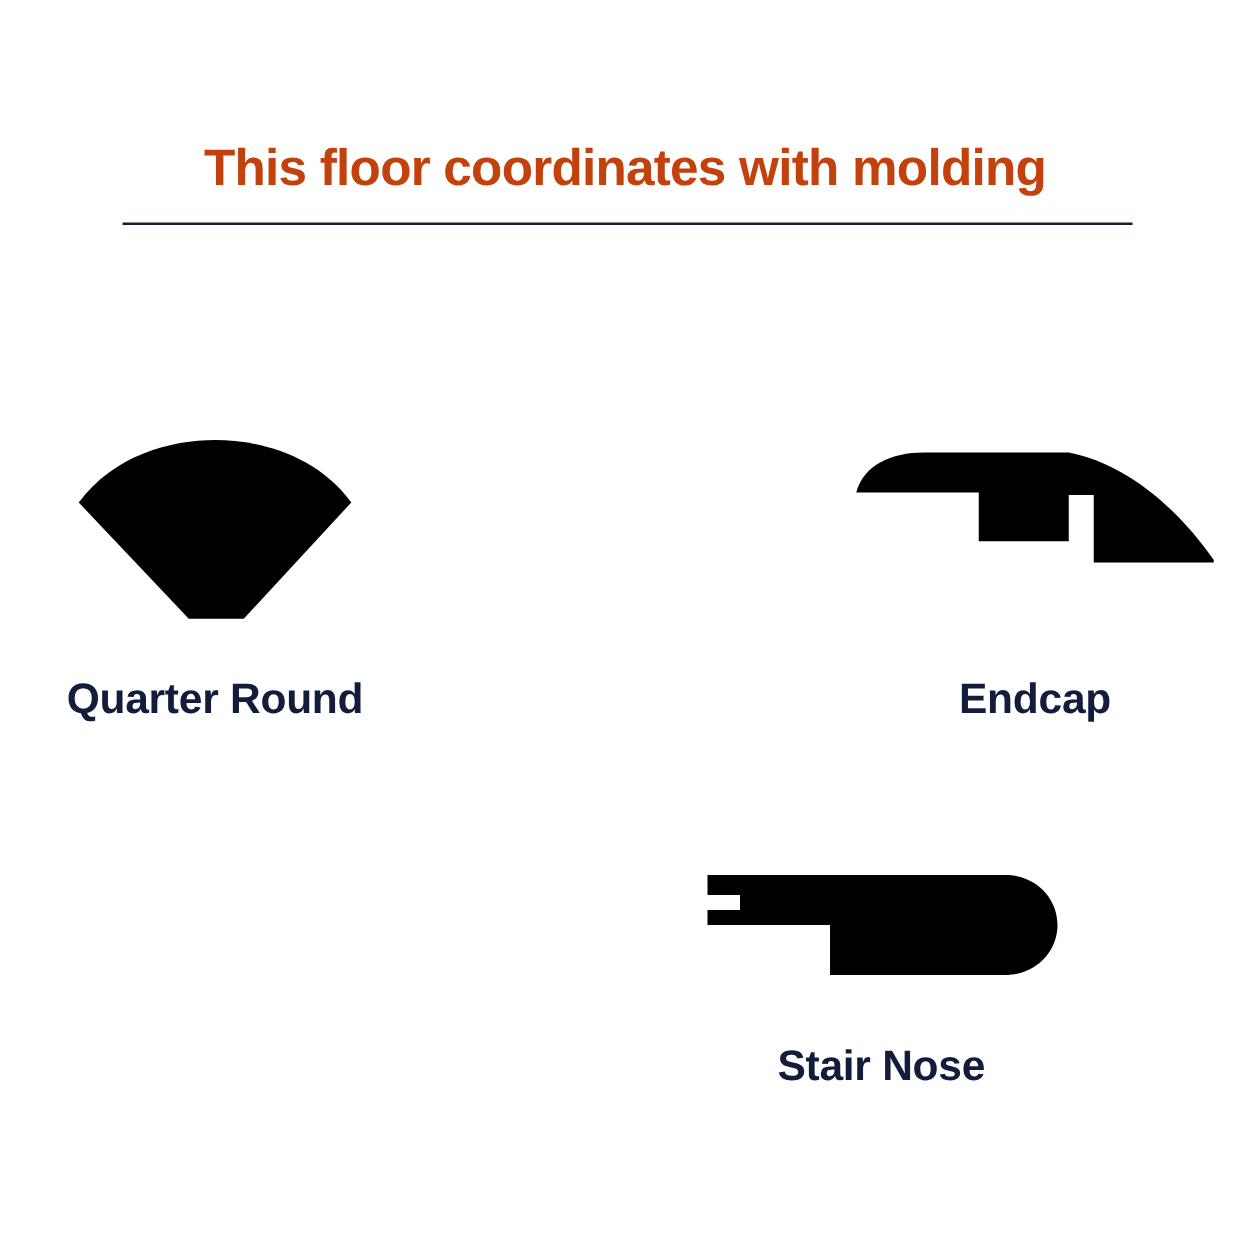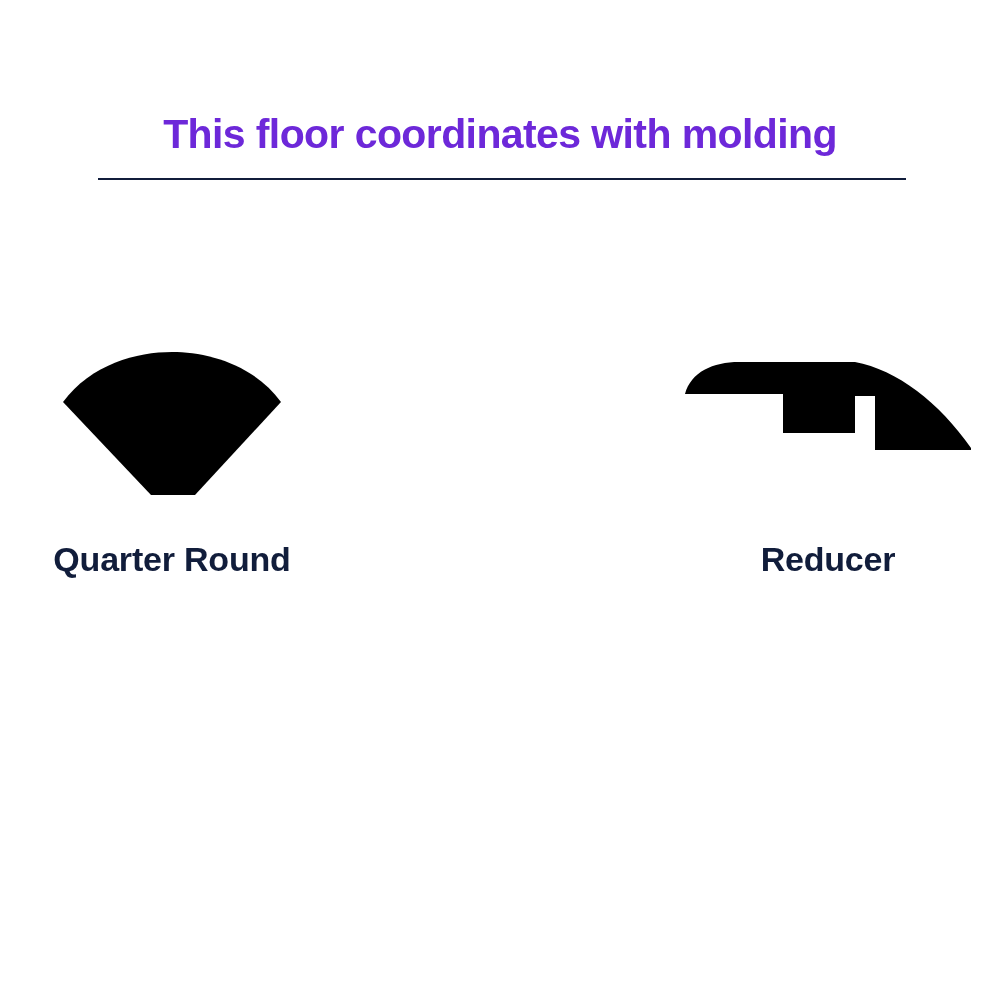--- a/index.html
+++ b/index.html
@@ -95,21 +95,21 @@
   .item-stair-nose  { left: 545px; top: 690px; width: 320px; }
   .item-stair-nose .figure { height: 100px; }
   .item-stair-nose .item-label { margin-top: 44px; }
 </style>
 </head>
 <body style="background: rgb(255, 255, 255);">
 
 <div class="page">
 
   <div class="header">
-    <div class="page-title" style="color: #6d28d9;">This floor coordinates with molding</div>
+    <div class="page-title" style="color: #c2410c;">This floor coordinates with molding</div>
     <div class="title-rule" style="background: rgb(17, 29, 59);"></div>
   </div>
 
   <div class="grid">
 
     <div class="molding-item item-quarter-round">
       <div class="figure">
         <svg width="250" height="150" viewBox="0 0 250 150">
           <path d="M 16 52
                    C 44 14, 90 2, 125 2
@@ -133,19 +133,38 @@
                    L 288 100
                    L 192 100
                    L 192 46
                    L 172 46
                    L 172 83
                    L 100 83
                    L 100 44
                    Z" fill="#000000"></path>
         </svg>
       </div>
-      <div class="item-label">Reducer</div>
+      <div class="item-label">Endcap</div>
     </div>
 
 
+    <div class="molding-item item-stair-nose">
+      <div class="figure">
+        <svg width="290" height="100" viewBox="0 0 290 100">
+          <path d="M 6 10
+                   L 244 10
+                   C 268 10, 286 28, 286 50
+                   C 286 72, 268 90, 244 90
+                   L 104 90
+                   L 104 50
+                   L 6 50
+                   L 6 38
+                   L 32 38
+                   L 32 26
+                   L 6 26
+                   Z" fill="#000000"></path>
+        </svg>
+      </div>
+      <div class="item-label">Stair Nose</div>
+    </div>
 
   </div>
 </div>
 
 </body></html>

